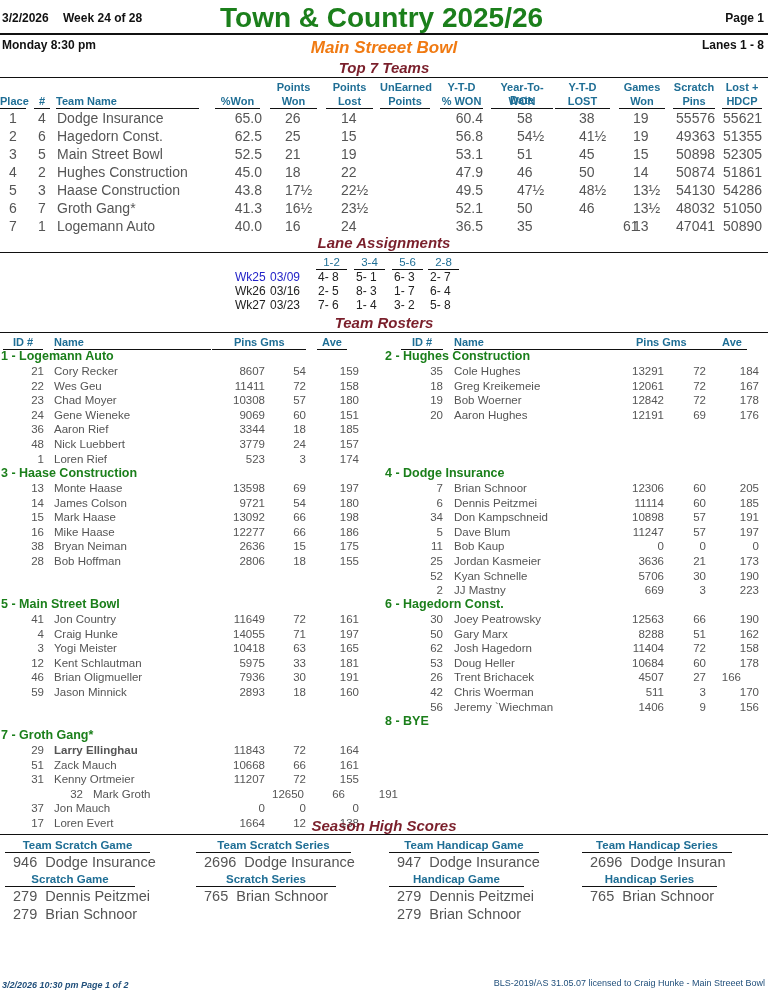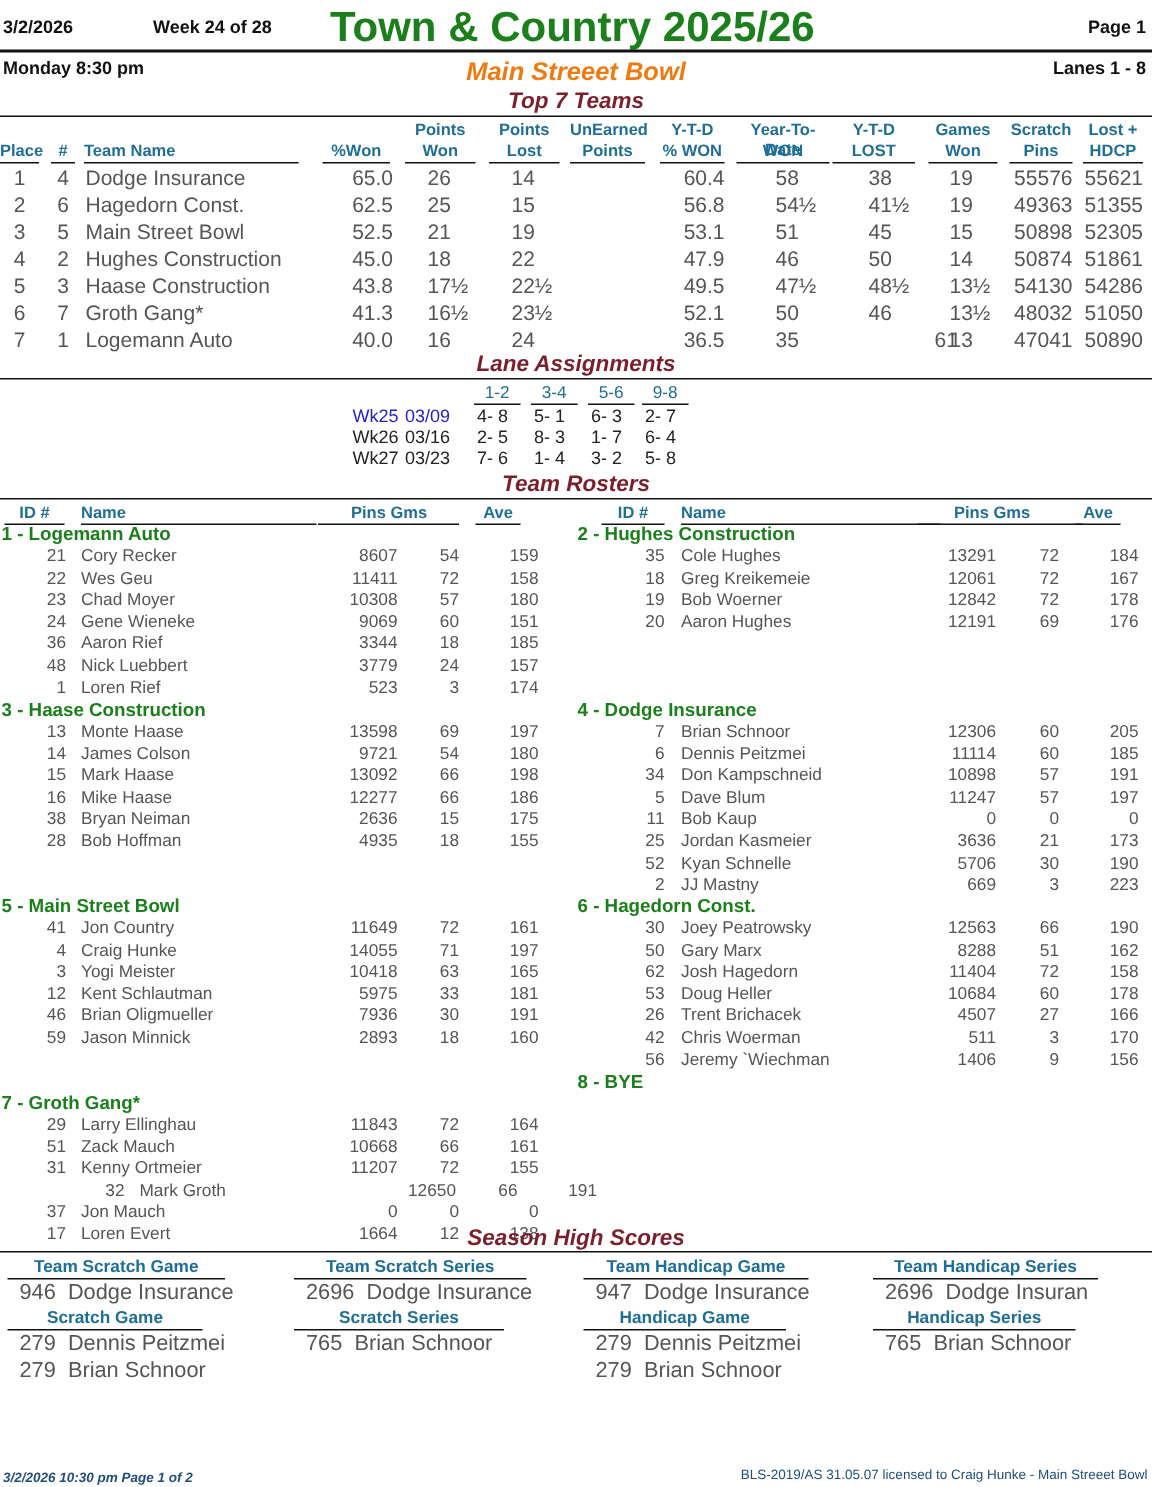--- a/index.html
+++ b/index.html
@@ -21,21 +21,21 @@
   .lane { font-size:12px; color:#222; white-space:nowrap; line-height:14px; }
   .lane.blue { color:#2323c8; }
   .hs-hd { font-weight:bold; font-size:11.5px; color:#1f6e95; text-align:center; line-height:14px; border-bottom:1.5px solid #111; }
   .hs-val { font-size:14.5px; color:#555; white-space:nowrap; line-height:18px; }
   .foot { font-size:9px; color:#1f4e7a; white-space:nowrap; }
 </style>
 </head>
 <body>
 
 <div class="abs hdr-small" style="left:2px;top:11px;">3/2/2026</div>
-<div class="abs hdr-small" style="left:63px;top:11px;margin-left:39px;">Week 24 of 28</div>
+<div class="abs hdr-small" style="left:63px;top:11px;">Week 24 of 28</div>
 <div class="abs main-title" style="left:220px;top:2px;">Town &amp; Country 2025/26</div>
 <div class="abs hdr-small" style="right:4px;top:11px;">Page 1</div>
 <div class="rule" style="top:33px;"></div>
 <div class="abs hdr-small" style="left:2px;top:38px;">Monday   8:30 pm</div>
 <div class="abs sub-title" style="left:0;width:768px;text-align:center;top:38px;">Main Streeet Bowl</div>
 <div class="abs hdr-small" style="right:4px;top:38px;">Lanes 1 - 8</div>
 <div class="abs sec-title" style="top:59px;">Top 7 Teams</div>
 <div class="rule-thin" style="top:77px;"></div>
 
 <div>
@@ -170,21 +170,21 @@
       <div class="abs cell r" style="left:718px;width:44px;top:0;">50890</div>
     </div>
   </div>
 
 <div class="abs sec-title" style="top:234px;">Lane Assignments</div>
 <div class="rule-thin" style="top:252px;"></div>
 <div id="lane-grid" class="abs" style="left:0;top:256px;width:768px;height:58px;">
     <div class="abs colhdr ul" style="left:316px;top:0;width:31px;font-weight:normal;font-size:11.5px;">1-2</div>
     <div class="abs colhdr ul" style="left:354px;top:0;width:31px;font-weight:normal;font-size:11.5px;">3-4</div>
     <div class="abs colhdr ul" style="left:392px;top:0;width:31px;font-weight:normal;font-size:11.5px;">5-6</div>
-    <div class="abs colhdr ul" style="left:428px;top:0;width:31px;font-weight:normal;font-size:11.5px;">9-8</div>
+    <div class="abs colhdr ul" style="left:428px;top:0;width:31px;font-weight:normal;font-size:11.5px;">2-8</div>
     <div class="abs lane blue" style="left:235px;top:14px;">Wk25</div>
     <div class="abs lane blue" style="left:270px;top:14px;">03/09</div>
     <div class="abs lane" style="left:318px;top:14px;">4- 8</div>
     <div class="abs lane" style="left:356px;top:14px;">5- 1</div>
     <div class="abs lane" style="left:394px;top:14px;">6- 3</div>
     <div class="abs lane" style="left:430px;top:14px;">2- 7</div>
     <div class="abs lane" style="left:235px;top:28px;">Wk26</div>
     <div class="abs lane" style="left:270px;top:28px;">03/16</div>
     <div class="abs lane" style="left:318px;top:28px;">2- 5</div>
     <div class="abs lane" style="left:356px;top:28px;">8- 3</div>
@@ -297,21 +297,21 @@
     <div class="abs" style="left:0;top:190.4px;width:384px;height:14px;">
       <div class="abs ros r" style="left:20px;width:24px;top:0;">38</div>
       <div class="abs ros" style="left:54px;top:0;">Bryan Neiman</div>
       <div class="abs ros r" style="left:215px;width:50px;top:0;">2636</div>
       <div class="abs ros r" style="left:280px;width:26px;top:0;">15</div>
       <div class="abs ros r" style="left:330px;width:29px;top:0;">175</div>
     </div>
     <div class="abs" style="left:0;top:205px;width:384px;height:14px;">
       <div class="abs ros r" style="left:20px;width:24px;top:0;">28</div>
       <div class="abs ros" style="left:54px;top:0;">Bob Hoffman</div>
-      <div class="abs ros r" style="left:215px;width:50px;top:0;">4935</div>
+      <div class="abs ros r" style="left:215px;width:50px;top:0;">2806</div>
       <div class="abs ros r" style="left:280px;width:26px;top:0;">18</div>
       <div class="abs ros r" style="left:330px;width:29px;top:0;">155</div>
     </div>
     <div class="abs team-hd" style="left:1px;top:248px;">5 - Main Street Bowl</div>
     <div class="abs" style="left:0;top:263px;width:384px;height:14px;">
       <div class="abs ros r" style="left:20px;width:24px;top:0;">41</div>
       <div class="abs ros" style="left:54px;top:0;">Jon Country</div>
       <div class="abs ros r" style="left:215px;width:50px;top:0;">11649</div>
       <div class="abs ros r" style="left:280px;width:26px;top:0;">72</div>
       <div class="abs ros r" style="left:330px;width:29px;top:0;">161</div>
@@ -347,21 +347,21 @@
     <div class="abs" style="left:0;top:336px;width:384px;height:14px;">
       <div class="abs ros r" style="left:20px;width:24px;top:0;">59</div>
       <div class="abs ros" style="left:54px;top:0;">Jason Minnick</div>
       <div class="abs ros r" style="left:215px;width:50px;top:0;">2893</div>
       <div class="abs ros r" style="left:280px;width:26px;top:0;">18</div>
       <div class="abs ros r" style="left:330px;width:29px;top:0;">160</div>
     </div>
     <div class="abs team-hd" style="left:1px;top:379px;">7 - Groth Gang*</div>
     <div class="abs" style="left:0;top:394px;width:384px;height:14px;">
       <div class="abs ros r" style="left:20px;width:24px;top:0;">29</div>
-      <div class="abs ros" style="left:54px;top:0;">Larry Ellinghau</div>
+      <div class="abs ros" style="left:54px;top:0;font-weight:bold;">Larry Ellinghau</div>
       <div class="abs ros r" style="left:215px;width:50px;top:0;">11843</div>
       <div class="abs ros r" style="left:280px;width:26px;top:0;">72</div>
       <div class="abs ros r" style="left:330px;width:29px;top:0;">164</div>
     </div>
     <div class="abs" style="left:0;top:408.6px;width:384px;height:14px;">
       <div class="abs ros r" style="left:20px;width:24px;top:0;">51</div>
       <div class="abs ros" style="left:54px;top:0;">Zack Mauch</div>
       <div class="abs ros r" style="left:215px;width:50px;top:0;">10668</div>
       <div class="abs ros r" style="left:280px;width:26px;top:0;">66</div>
       <div class="abs ros r" style="left:330px;width:29px;top:0;">161</div>
@@ -509,21 +509,21 @@
       <div class="abs ros" style="left:70px;top:0;">Doug Heller</div>
       <div class="abs ros r" style="left:230px;width:50px;top:0;">10684</div>
       <div class="abs ros r" style="left:296px;width:26px;top:0;">60</div>
       <div class="abs ros r" style="left:346px;width:29px;top:0;">178</div>
     </div>
     <div class="abs" style="left:0;top:321.4px;width:384px;height:14px;">
       <div class="abs ros r" style="left:36px;width:23px;top:0;">26</div>
       <div class="abs ros" style="left:70px;top:0;">Trent Brichacek</div>
       <div class="abs ros r" style="left:230px;width:50px;top:0;">4507</div>
       <div class="abs ros r" style="left:296px;width:26px;top:0;">27</div>
-      <div class="abs ros r" style="left:346px;width:29px;top:0;">166</div>
+      <div class="abs ros r" style="left:328px;width:29px;top:0;">166</div>
     </div>
     <div class="abs" style="left:0;top:336px;width:384px;height:14px;">
       <div class="abs ros r" style="left:36px;width:23px;top:0;">42</div>
       <div class="abs ros" style="left:70px;top:0;">Chris Woerman</div>
       <div class="abs ros r" style="left:230px;width:50px;top:0;">511</div>
       <div class="abs ros r" style="left:296px;width:26px;top:0;">3</div>
       <div class="abs ros r" style="left:346px;width:29px;top:0;">170</div>
     </div>
     <div class="abs" style="left:0;top:350.6px;width:384px;height:14px;">
       <div class="abs ros r" style="left:36px;width:23px;top:0;">56</div>

